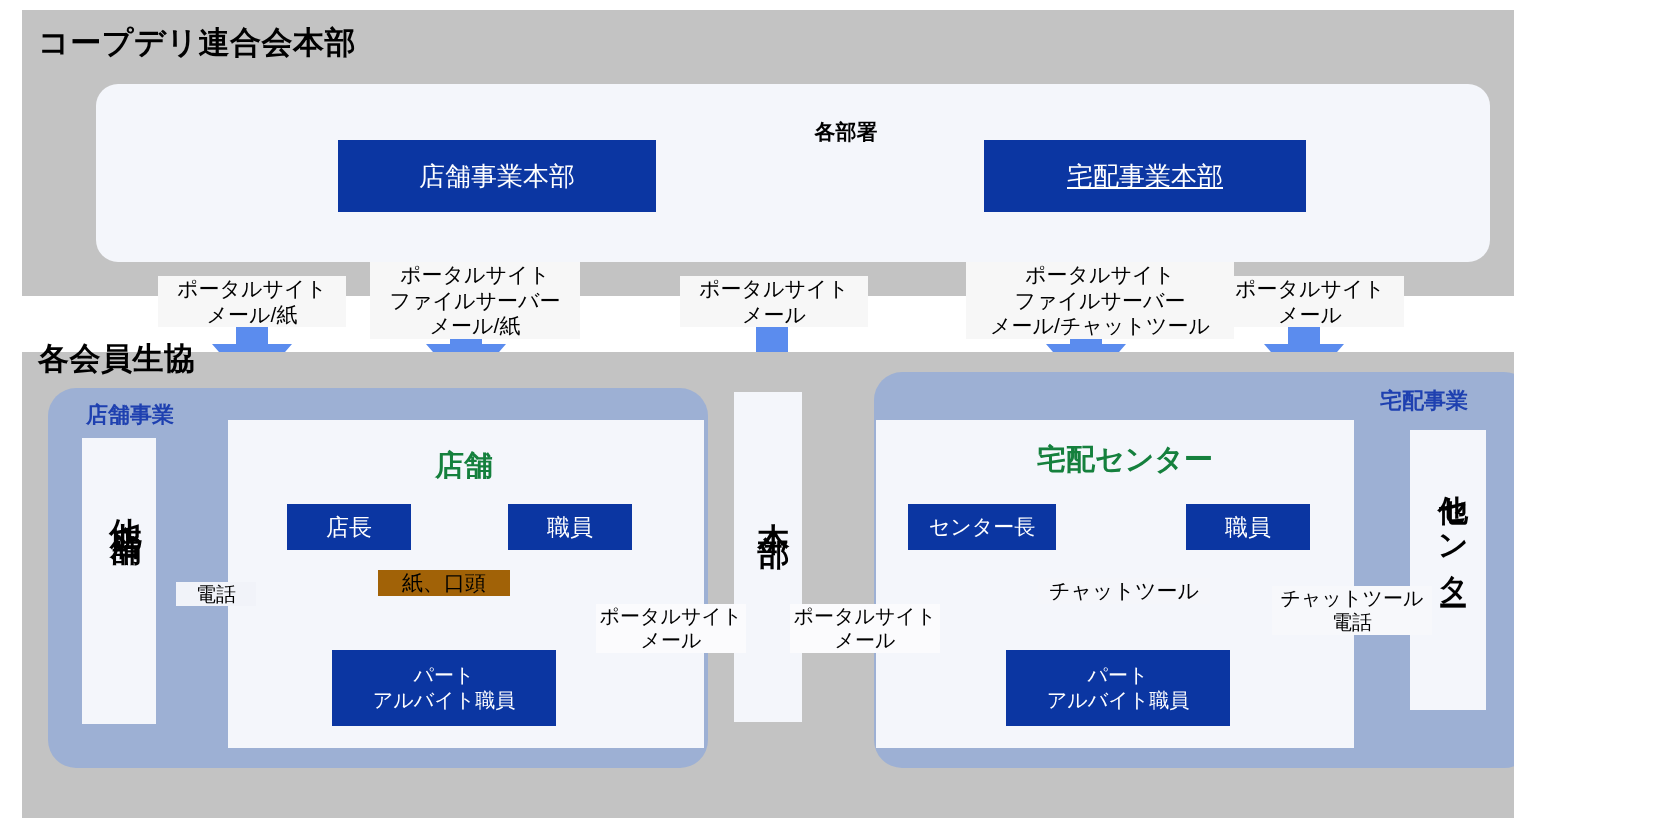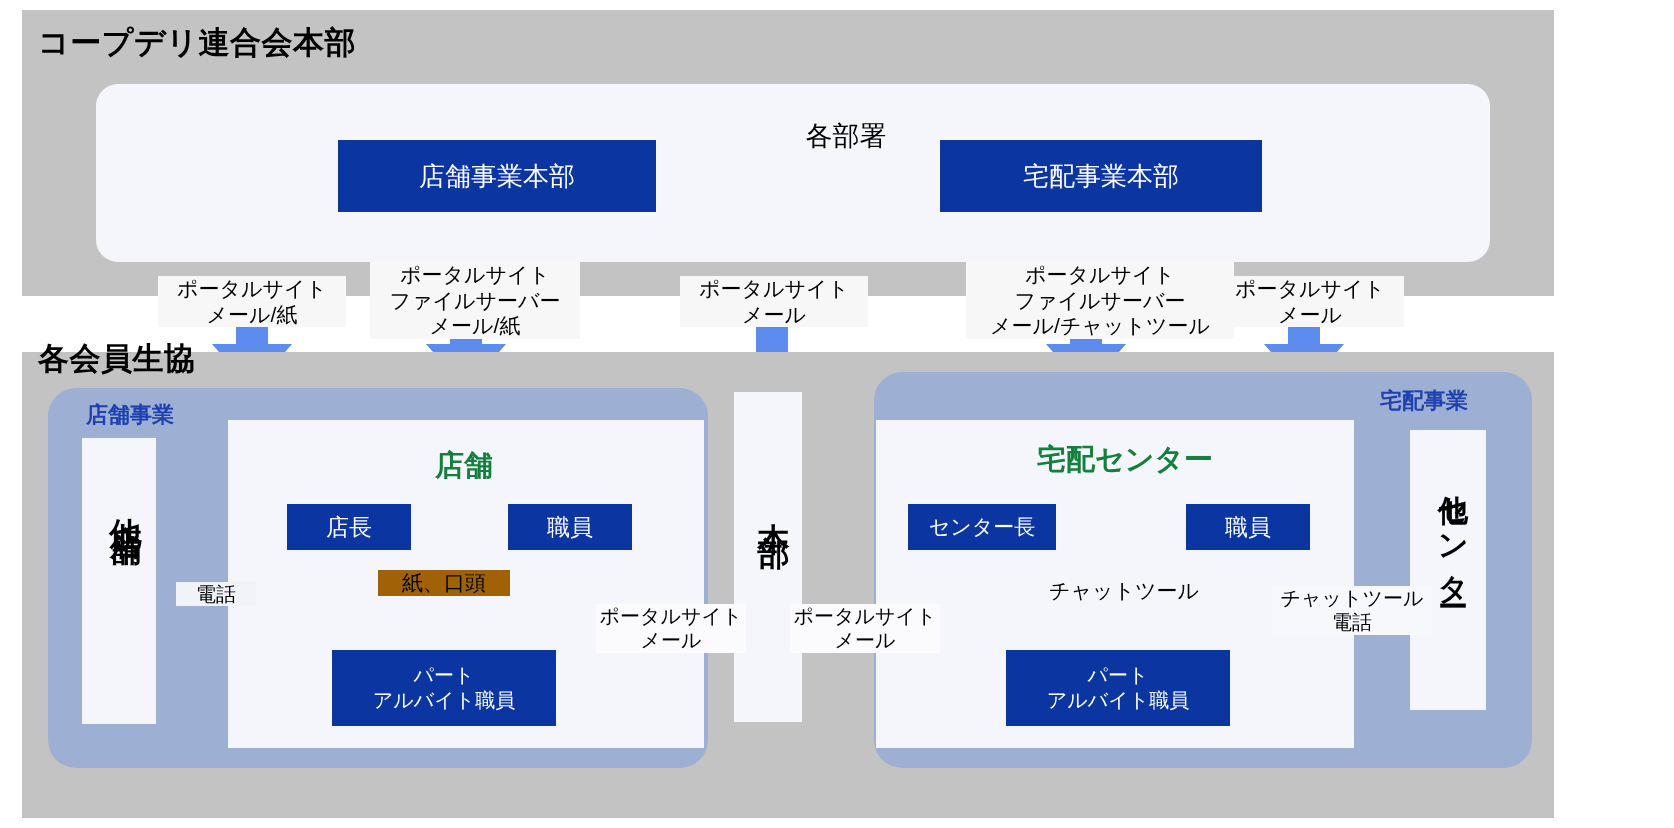--- a/index.html
+++ b/index.html
@@ -1,38 +1,38 @@
 <!DOCTYPE html>
 <html><head>
 <meta charset="utf-8">
 <style>
   html,body{margin:0;padding:0;background:#ffffff;}
   body{font-family:"Liberation Sans","DejaVu Sans",sans-serif;}
-  #stage{position:relative;width:1514px;height:828px;background:#ffffff;overflow:hidden;padding-left:40px;}
+  #stage{position:relative;width:1514px;height:828px;background:#ffffff;overflow:hidden;}
 
   
   .grey-panel{position:absolute;background:#c3c3c3;}
   #panel-top{left:22px;top:10px;width:1630px;height:286px;}
   #panel-bottom{left:22px;top:352px;width:1630px;height:466px;}
 
   .panel-title{position:absolute;color:#000;font-weight:bold;letter-spacing:.5px;}
   #title-hq{left:38px;top:22px;font-size:31px;}
   #title-coop{left:38px;top:338px;font-size:31px;}
 
   
   #hq-card{position:absolute;left:96px;top:84px;width:1394px;height:178px;
            background:#f4f6fb;border-radius:22px;}
   #hq-sub{position:absolute;left:766px;top:118px;width:160px;text-align:center;
-          font-size:27px;font-weight:normal;color:#000;}
+          font-size:21px;font-weight:bold;color:#000;}
 
   
   .dbox{position:absolute;background:#0b36a2;color:#ffffff;display:flex;
         align-items:center;justify-content:center;text-align:center;line-height:1.25;}
   #box-tenpo-honbu{left:314px;top:140px;width:318px;height:72px;font-size:26px;margin-left:24px;}
-  #box-takuhai-honbu{left:940px;top:140px;width:322px;height:72px;font-size:26px;}
+  #box-takuhai-honbu{left:984px;top:140px;width:322px;height:72px;font-size:26px;text-decoration:underline;}
 
   #box-tencho{left:274px;top:504px;width:124px;height:46px;font-size:23px;margin-left:13px;}
   #box-shokuin-l{left:508px;top:504px;width:124px;height:46px;font-size:23px;}
   #box-part-l{left:332px;top:650px;width:224px;height:76px;font-size:20px;flex-direction:column;}
   #box-center-cho{left:908px;top:504px;width:148px;height:46px;font-size:21px;}
   #box-shokuin-r{left:1186px;top:504px;width:124px;height:46px;font-size:23px;}
   #box-part-r{left:1006px;top:650px;width:224px;height:76px;font-size:20px;flex-direction:column;}
 
   
   .division{position:absolute;background:#9db0d4;border-radius:28px;}

